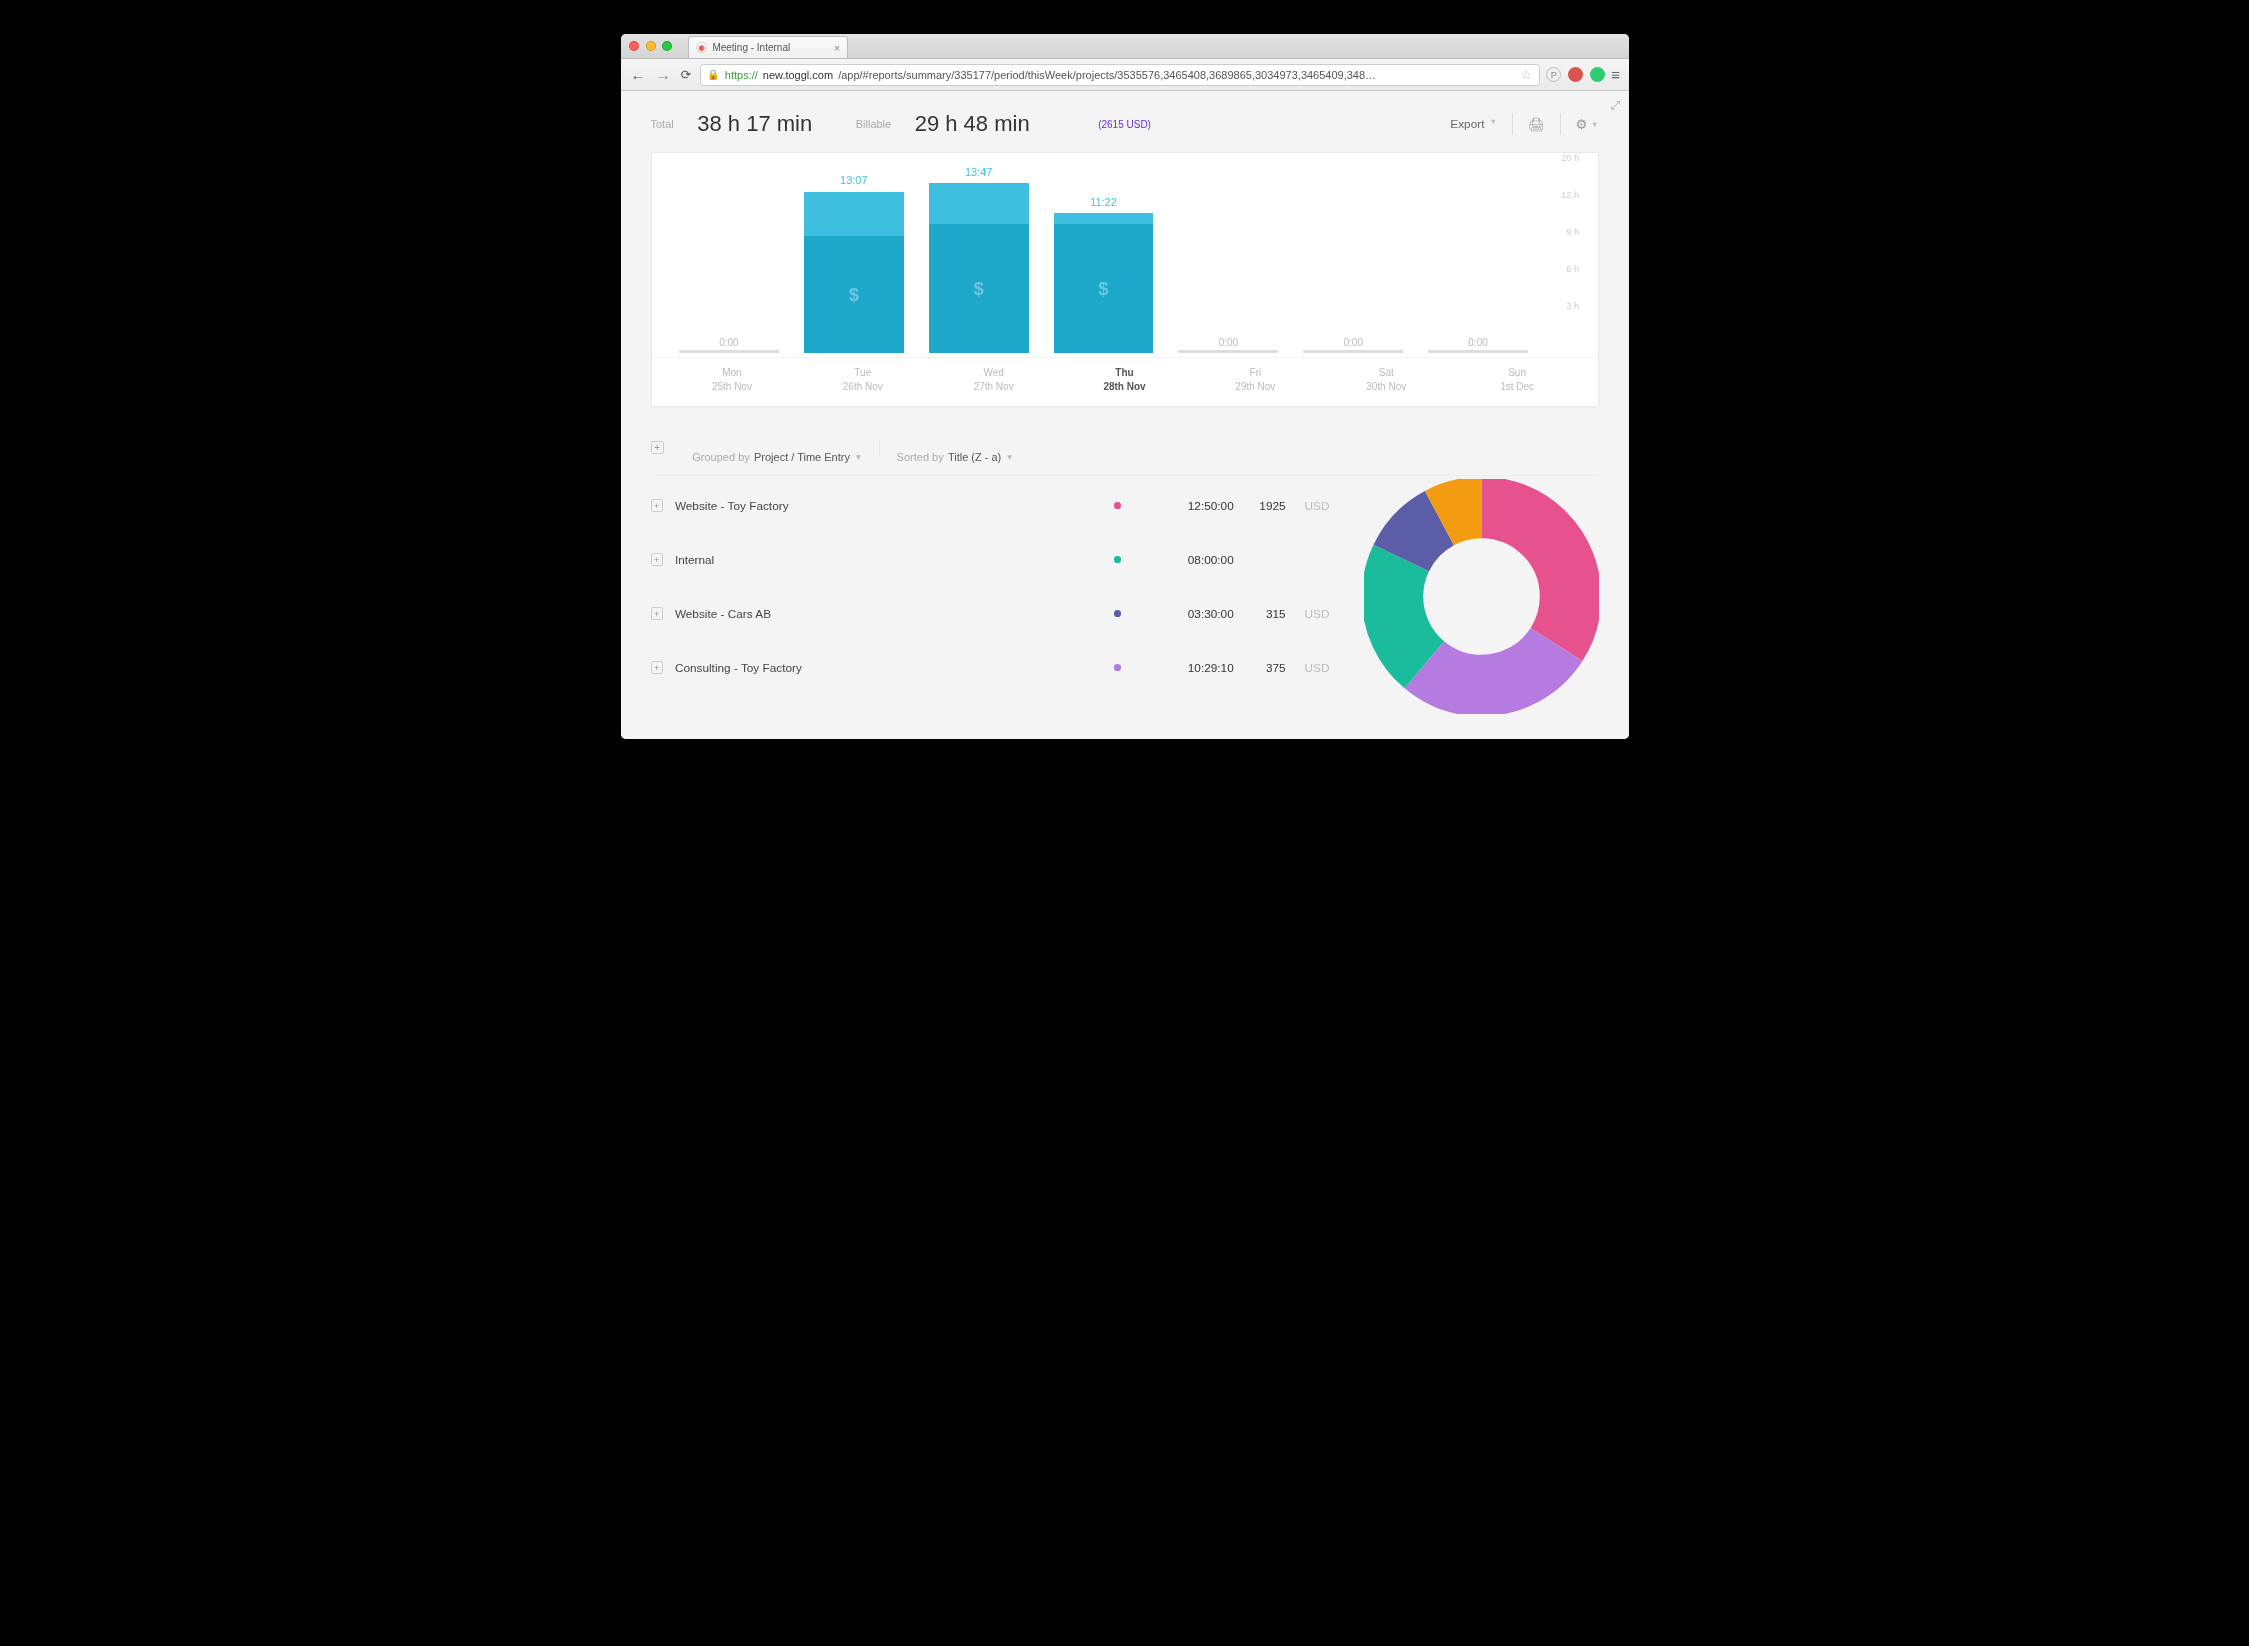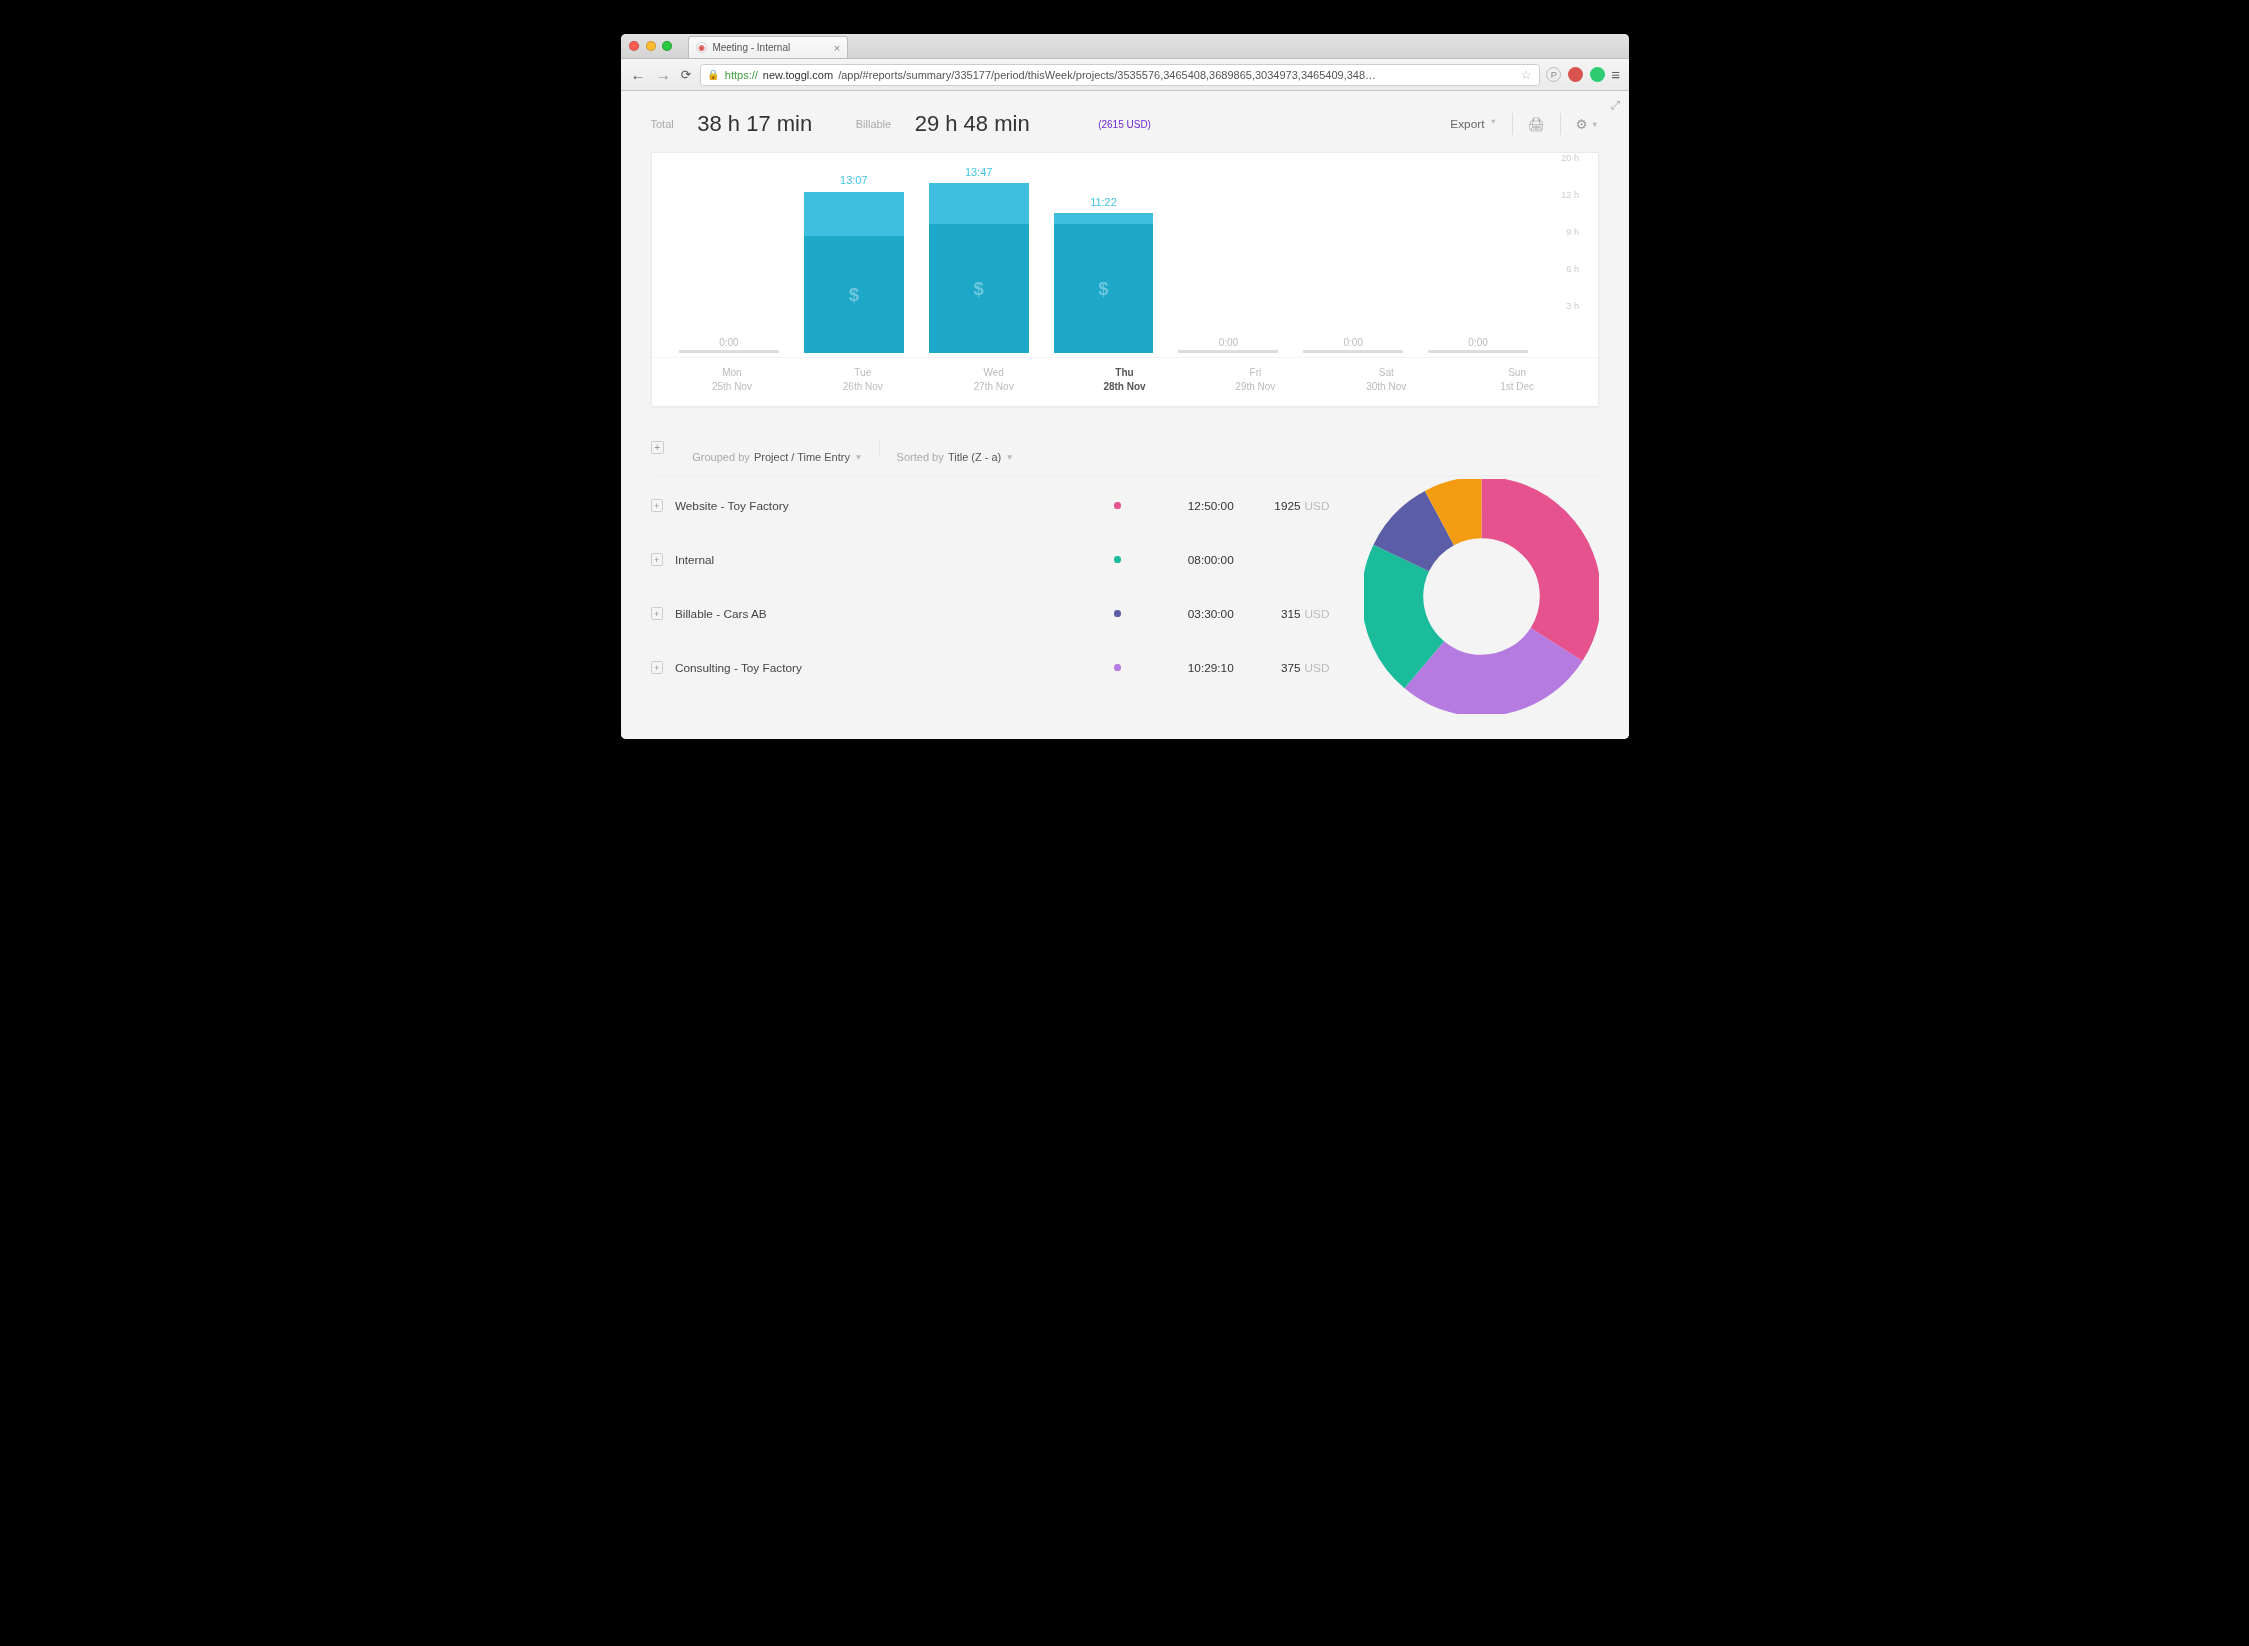--- a/index.html
+++ b/index.html
@@ -140,21 +140,21 @@
   .ctrl-sep{width:0.8px;height:17px;background:#e5e5e5;margin:0 1.7px;}
   
   .lower{display:flex;gap:34px;align-items:flex-start;padding-top:3.4px;}
   .rows{flex:1;}
   .row{display:flex;align-items:center;border-bottom:0.8px solid #f1f1f1;height:54px;gap:11.8px;}
   .row .exp{border:0.8px solid #ccc;width:12.6px;height:12.6px;border-radius:1.7px;display:flex;align-items:center;justify-content:center;color:#999;font-size:9.2px;flex-shrink:0;}
   .row .name{flex:1;font-size:11.8px;color:#444;}
   .row .dot{width:6.7px;height:6.7px;border-radius:50%;flex-shrink:0;margin-right:25px;}
   .row .dur{width:76px;text-align:right;font-size:11.8px;color:#333;}
   .row .amt{width:84px;text-align:right;font-size:11.8px;color:#333;}
-  .row .amt .cur{color:#bbb;margin-left:4px;}
+  .row .amt .cur{color:#bbb;margin-left:19px;}
   
   .donut-wrap{width:235px;height:235px;position:relative;flex-shrink:0;align-self:center;}
   .donut-wrap svg{width:100%;height:100%;transform:rotate(-90deg);}
 </style>
 </head>
 <body>
 
 <div class="browser-window">
 
   <div class="tab-strip">
@@ -326,21 +326,21 @@
           </div>
           <div class="row">
             <div class="exp">+</div>
             <div class="name">Internal</div>
             <div class="dot" style="background: rgb(26, 188, 156);"></div>
             <div class="dur">08:00:00</div>
             <div class="amt"></div>
           </div>
           <div class="row">
             <div class="exp">+</div>
-            <div class="name">Billable - Cars AB</div>
+            <div class="name">Website - Cars AB</div>
             <div class="dot" style="background: rgb(91, 94, 166);"></div>
             <div class="dur">03:30:00</div>
             <div class="amt">315<span class="cur">USD</span></div>
           </div>
           <div class="row">
             <div class="exp">+</div>
             <div class="name">Consulting - Toy Factory</div>
             <div class="dot" style="background: rgb(181, 123, 224);"></div>
             <div class="dur">10:29:10</div>
             <div class="amt">375<span class="cur">USD</span></div>

